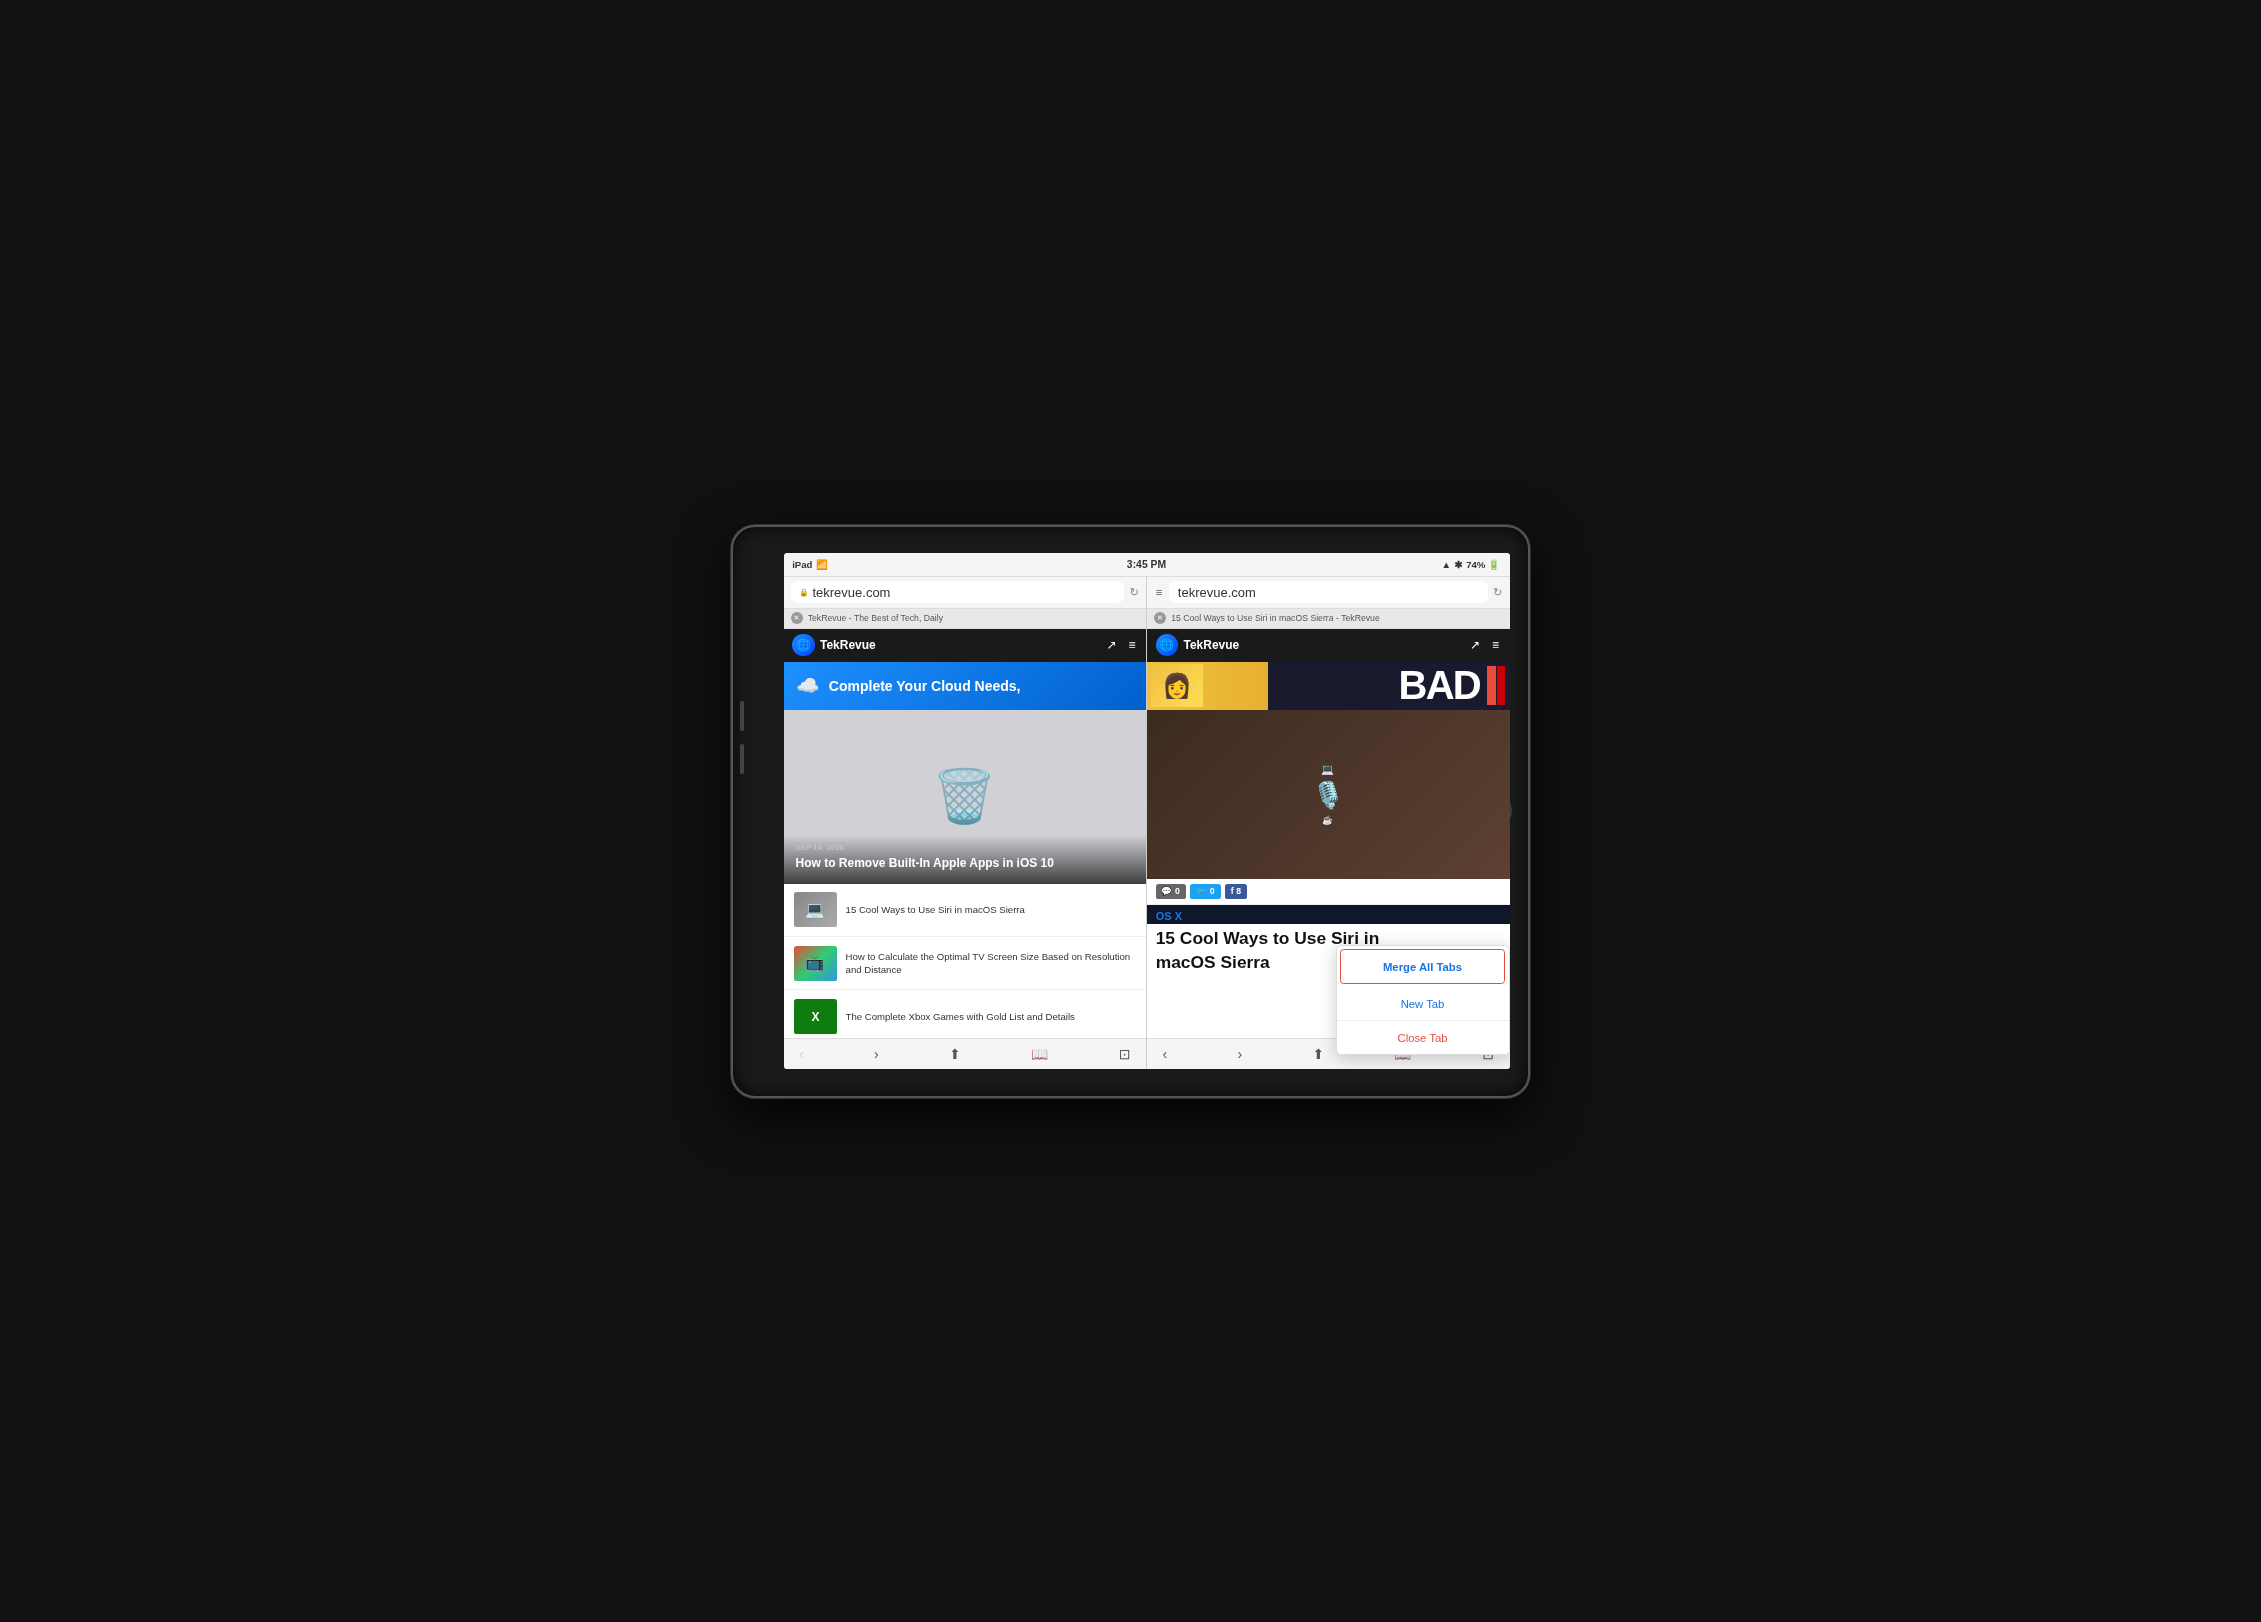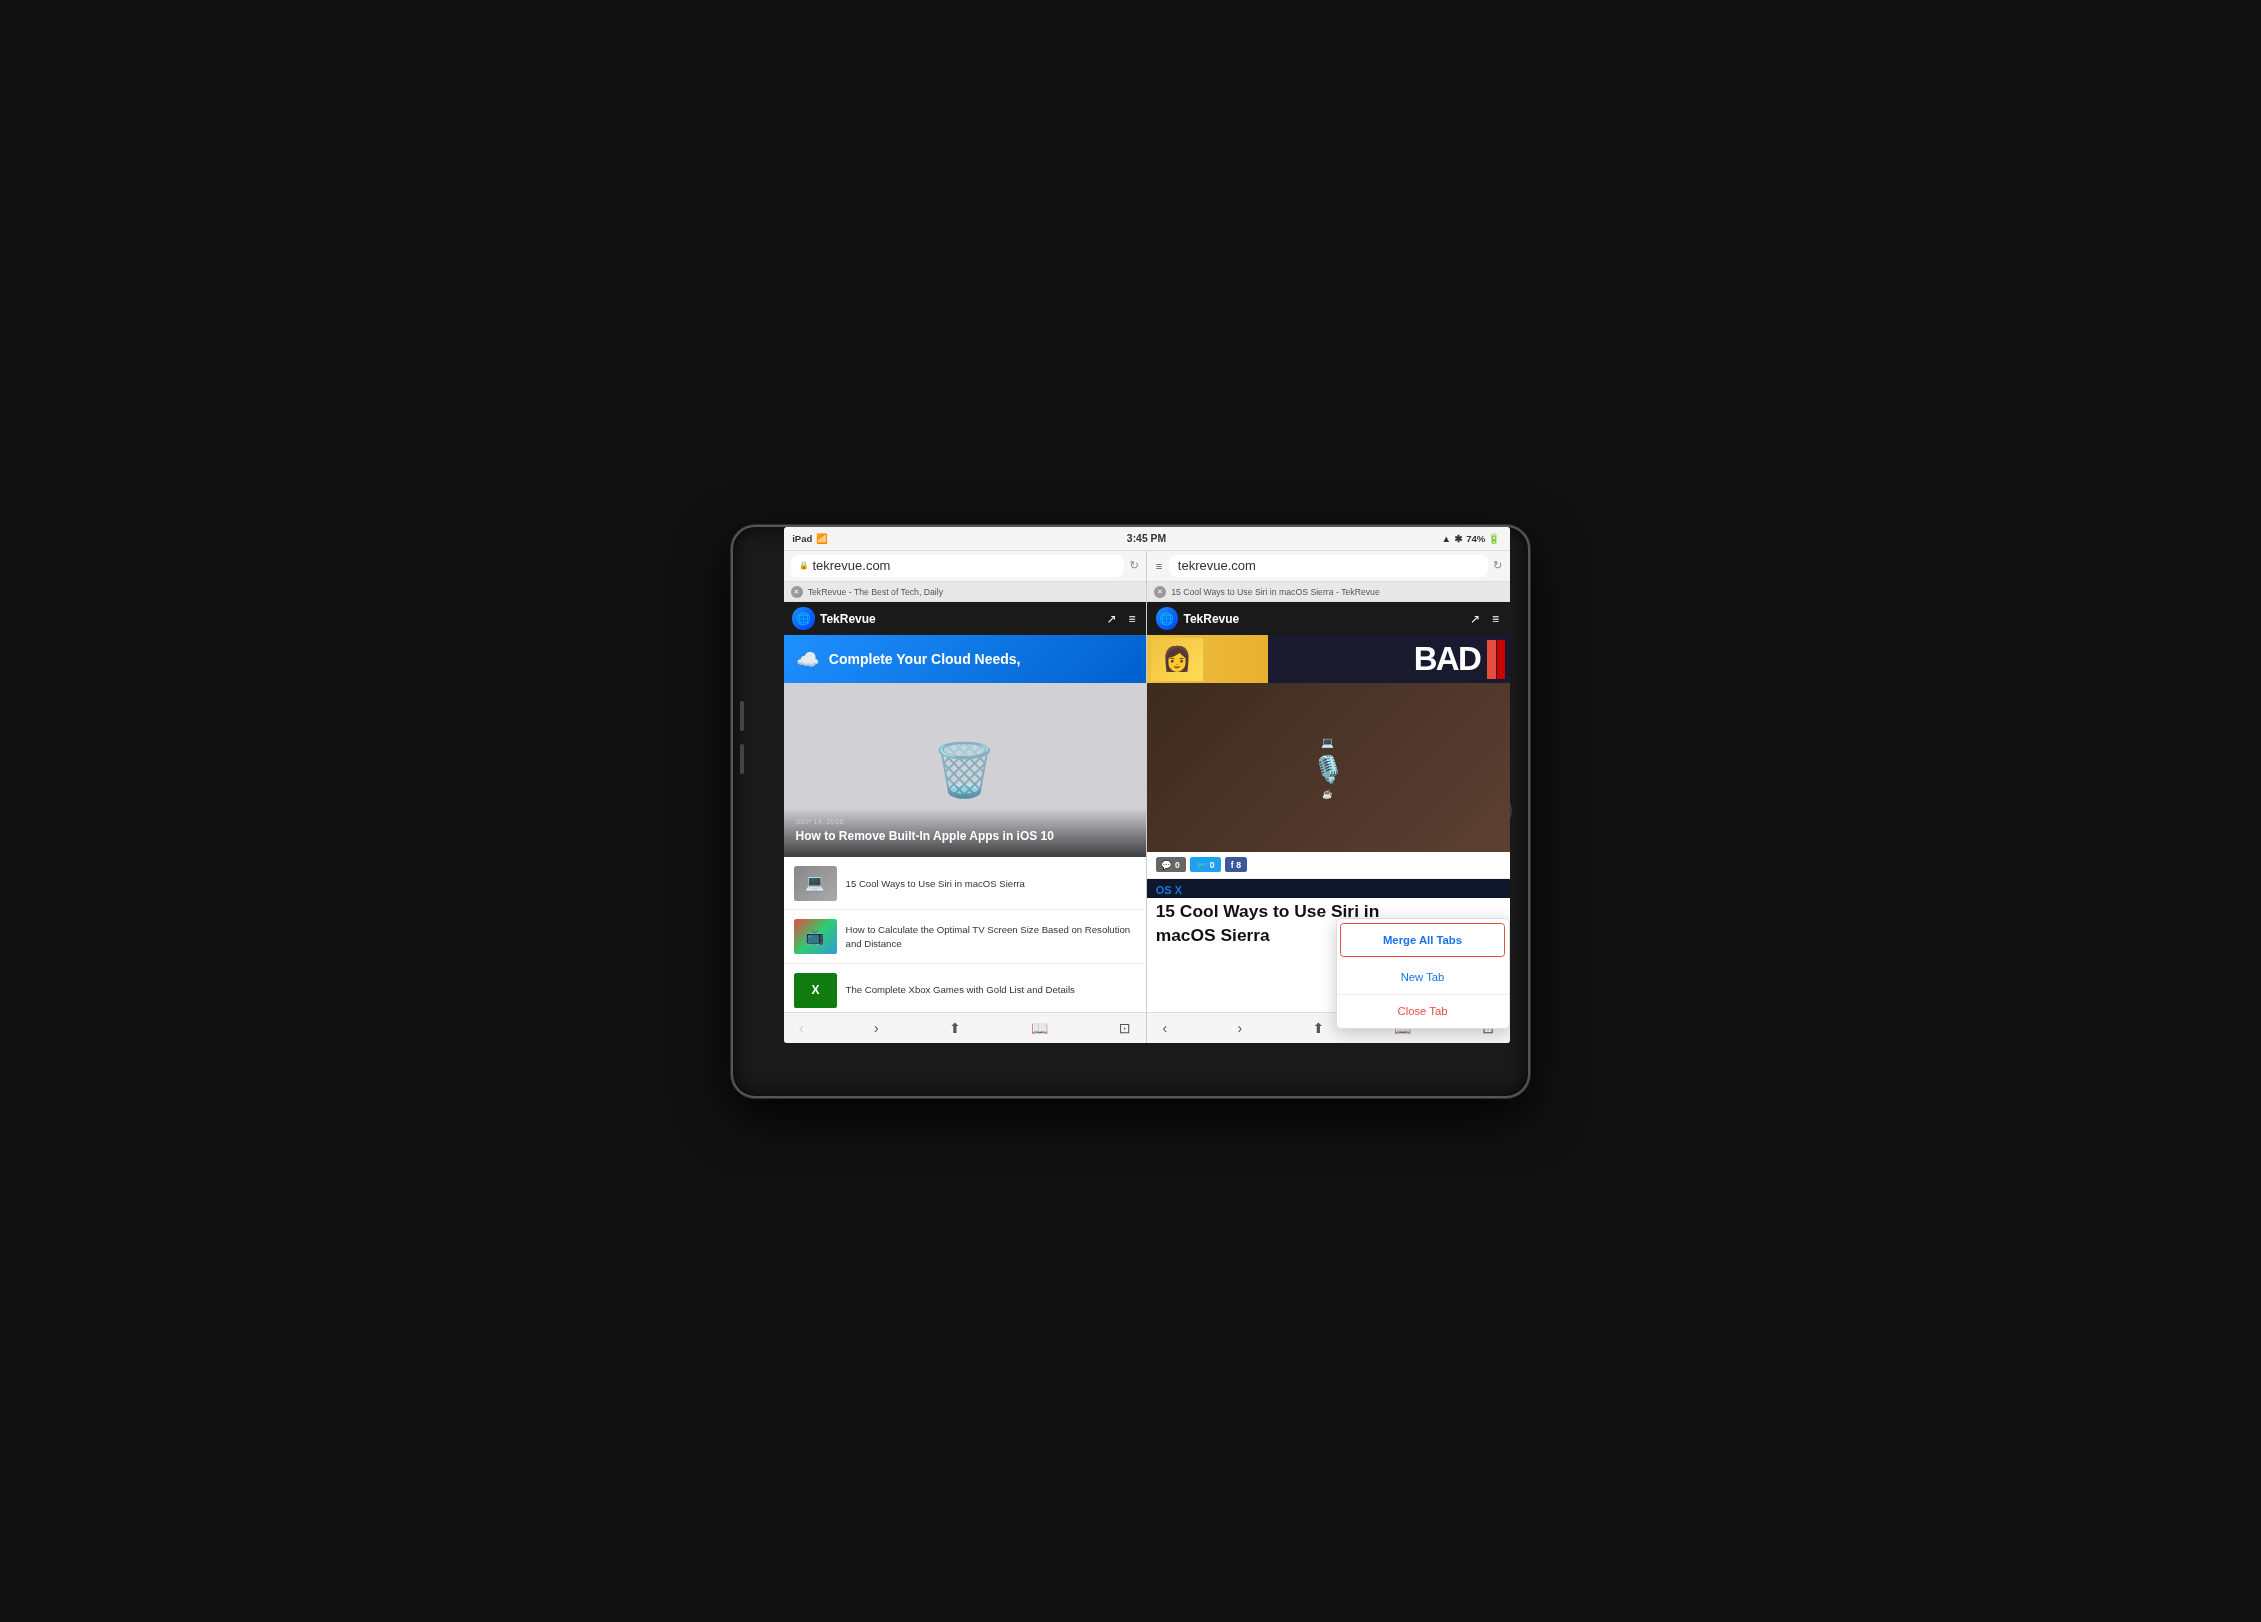--- a/index.html
+++ b/index.html
@@ -16,20 +16,21 @@
       width: 799px;
       height: 573px;
       background: #1a1a1a;
       border-radius: 24px;
       border: 2.6px solid #555;
       box-shadow: 0 0 0 0.9px #333, inset 0 0 17.4px rgba(0,0,0,0.8), 0 17.4px 52px rgba(0,0,0,0.9);
       position: relative;
       display: flex;
       flex-direction: column;
       align-items: center;
+      justify-content: center;
       padding-left: 32px;
     }
 
     .ipad-screen {
       width: 726px;
       height: 516px;
       background: #f0f0f0;
       border-radius: 3.5px;
       overflow: hidden;
       display: flex;
@@ -316,21 +317,21 @@
       width: 100%;
       height: 48px;
       background: #1a1a2e;
       display: flex;
       align-items: center;
       justify-flex-end;
       overflow: hidden;
     }
     .bad-text {
       margin-left: auto;
-      font-size: 33px;
+      font-size: 40px;
       font-weight: 900;
       color: white;
       padding-right: 4.3px;
       letter-spacing: -1.7px;
     }
     .bad-bar {
       width: 8.7px;
       height: 39px;
       background: #e74c3c;
       margin-left: 2.6px;

